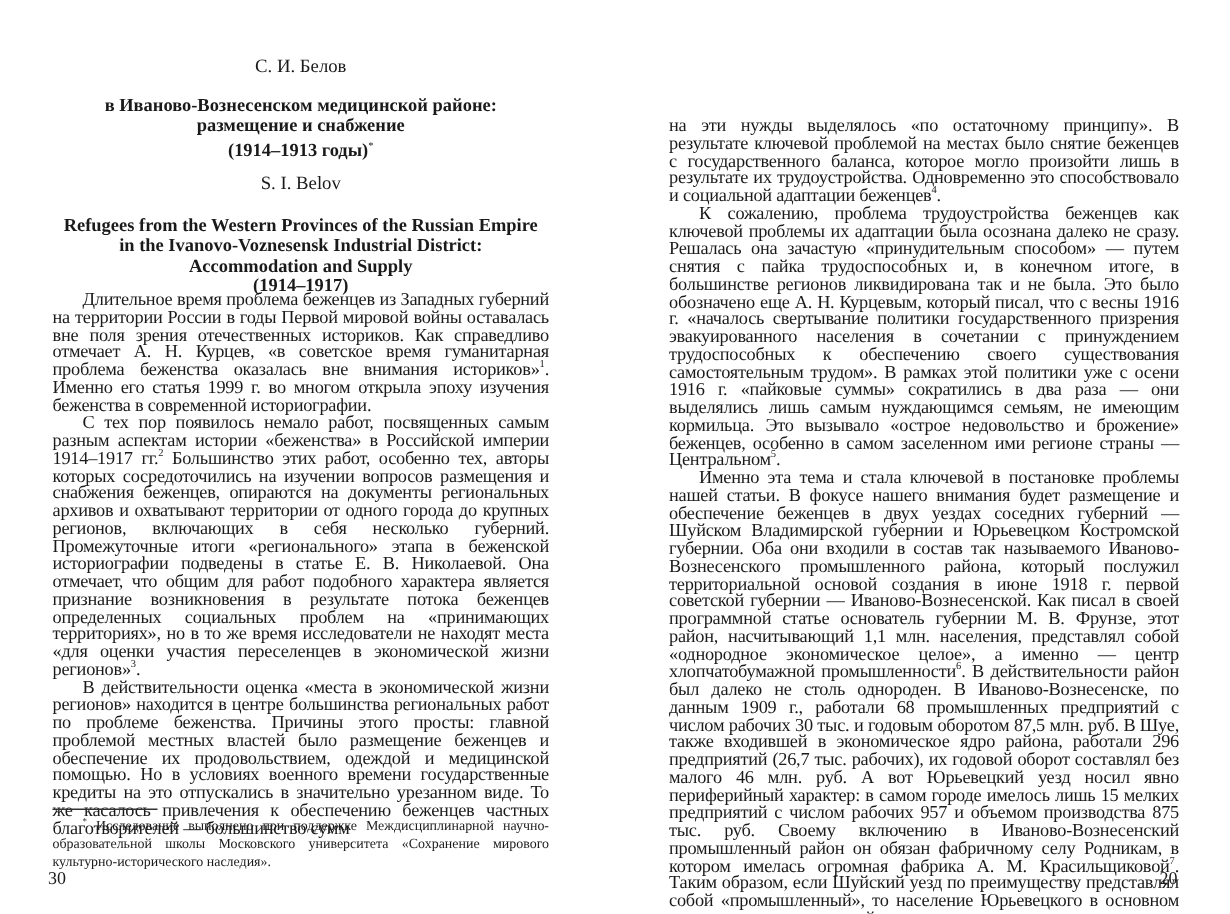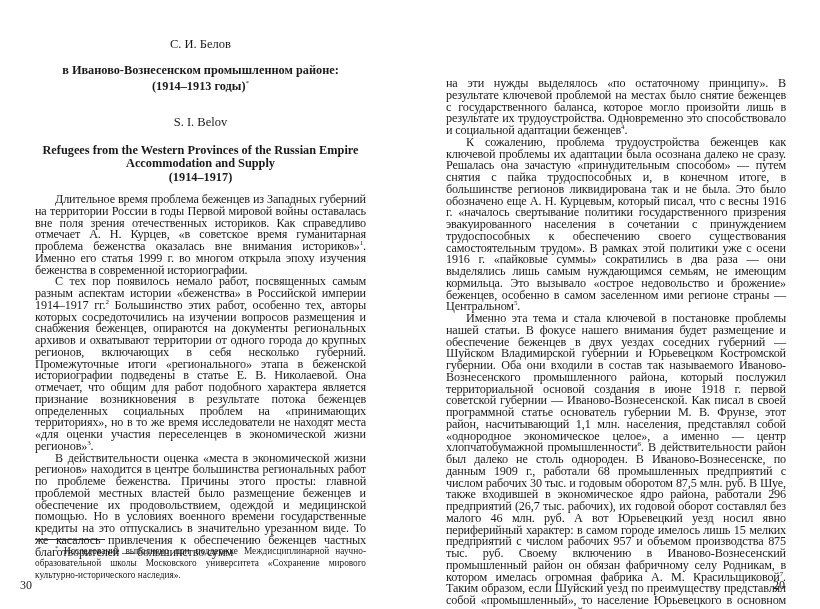--- a/index.html
+++ b/index.html
@@ -25,41 +25,43 @@
   .footnote sup { font-size:6px; }
   .pagenum { position:absolute; font-size:12px; }
 </style>
 </head>
 <body>
 
 <div class="page page-left">
   <div class="author" style="top:37px;">С. И. Белов</div>
 
   <div class="title" style="top:64px;">
-    <div>в Иваново-Вознесенском промышленном районе:</div>
+    <div>в Иваново-Вознесенском медицинской районе:</div>
+    <div>размещение и снабжение</div>
     <div><span>(1914–1913 годы)</span><sup>*</sup></div>
   </div>
 
   <div class="author" style="top:115px;">S. I. Belov</div>
 
   <div class="title" style="top:144px;">
     <div>Refugees from the Western Provinces of the Russian Empire</div>
+    <div>in the Ivanovo-Voznesensk Industrial District:</div>
     <div>Accommodation and Supply</div>
     <div>(1914–1917)</div>
   </div>
 
   <div class="col left-col" style="top:194px;">
     <p class="body"><span>Длительное время проблема беженцев из Западных губерний на территории России в годы Первой мировой войны оставалась вне поля зрения отечественных историков. Как справедливо отмечает А. Н. Курцев, «в советское время гуманитарная проблема беженства оказалась вне внимания историков»</span><sup class="fn">1</sup><span>. Именно его статья 1999 г. во многом открыла эпоху изучения беженства в современной историографии.</span></p>
     <p class="body"><span>С тех пор появилось немало работ, посвященных самым разным аспектам истории «беженства» в Российской империи 1914–1917 гг.</span><sup class="fn">2</sup><span> Большинство этих работ, особенно тех, авторы которых сосредоточились на изучении вопросов размещения и снабжения беженцев, опираются на документы региональных архивов и охватывают территории от одного города до крупных регионов, включающих в себя несколько губерний. Промежуточные итоги «регионального» этапа в беженской историографии подведены в статье Е. В. Николаевой. Она отмечает, что общим для работ подобного характера является признание возникновения в результате потока беженцев определенных социальных проблем на «принимающих территориях», но в то же время исследователи не находят места «для оценки участия переселенцев в экономической жизни регионов»</span><sup class="fn">3</sup><span>.</span></p>
     <p class="body"><span>В действительности оценка «места в экономической жизни регионов» находится в центре большинства региональных работ по проблеме беженства. Причины этого просты: главной проблемой местных властей было размещение беженцев и обеспечение их продовольствием, одеждой и медицинской помощью. Но в условиях военного времени государственные кредиты на это отпускались в значительно урезанном виде. То же касалось привлечения к обеспечению беженцев частных благотворителей — большинство сумм</span></p>
   </div>
 
   <div class="rule"></div>
   <div class="footnote"><sup>*</sup> <span>Исследование выполнено при поддержке Междисциплинарной научно-образовательной школы Московского университета «Сохранение мирового культурно-исторического наследия».</span></div>
-  <div class="pagenum" style="left:20px; top:578px;">30</div>
+  <div class="pagenum" style="left:32px; top:578px;">30</div>
 </div>
 
 <div class="page page-right">
   <div class="col right-col">
     <p class="body cont"><span>на эти нужды выделялось «по остаточному принципу». В результате ключевой проблемой на местах было снятие беженцев с государственного баланса, которое могло произойти лишь в результате их трудоустройства. Одновременно это способствовало и социальной адаптации беженцев</span><sup class="fn">4</sup><span>.</span></p>
     <p class="body"><span>К сожалению, проблема трудоустройства беженцев как ключевой проблемы их адаптации была осознана далеко не сразу. Решалась она зачастую «принудительным способом» — путем снятия с пайка трудоспособных и, в конечном итоге, в большинстве регионов ликвидирована так и не была. Это было обозначено еще А. Н. Курцевым, который писал, что с весны 1916 г. «началось свертывание политики государственного призрения эвакуированного населения в сочетании с принуждением трудоспособных к обеспечению своего существования самостоятельным трудом». В рамках этой политики уже с осени 1916 г. «пайковые суммы» сократились в два раза — они выделялись лишь самым нуждающимся семьям, не имеющим кормильца. Это вызывало «острое недовольство и брожение» беженцев, особенно в самом заселенном ими регионе страны — Центральном</span><sup class="fn">5</sup><span>.</span></p>
     <p class="body"><span>Именно эта тема и стала ключевой в постановке проблемы нашей статьи. В фокусе нашего внимания будет размещение и обеспечение беженцев в двух уездах соседних губерний — Шуйском Владимирской губернии и Юрьевецком Костромской губернии. Оба они входили в состав так называемого Иваново-Вознесенского промышленного района, который послужил территориальной основой создания в июне 1918 г. первой советской губернии — Иваново-Вознесенской. Как писал в своей программной статье основатель губернии М. В. Фрунзе, этот район, насчитывающий 1,1 млн. населения, представлял собой «однородное экономическое целое», а именно — центр хлопчатобумажной промышленности</span><sup class="fn">6</sup><span>. В действительности район был далеко не столь однороден. В Иваново-Вознесенске, по данным 1909 г., работали 68 промышленных предприятий с числом рабочих 30 тыс. и годовым оборотом 87,5 млн. руб. В Шуе, также входившей в экономическое ядро района, работали 296 предприятий (26,7 тыс. рабочих), их годовой оборот составлял без малого 46 млн. руб. А вот Юрьевецкий уезд носил явно периферийный характер: в самом городе имелось лишь 15 мелких предприятий с числом рабочих 957 и объемом производства 875 тыс. руб. Своему включению в Иваново-Вознесенский промышленный район он обязан фабричному селу Родникам, в котором имелась огромная фабрика А. М. Красильщиковой</span><sup class="fn">7</sup><span>. Таким образом, если Шуйский уезд по преимуществу представлял собой «промышленный», то население Юрьевецкого в основном занималось сельских хозяйством и крестьянскими промыслами.</span></p>
     <p class="body"><span>Исходя из этого, статья посвящена анализу размещения и обеспечения беженцев в двух уездах — Шуйском и Юрьевецком. Но территориальный признак является не единственным критерием анализа.</span></p>
   </div>
   <div class="pagenum" style="left:363px; top:578px;">20</div>

